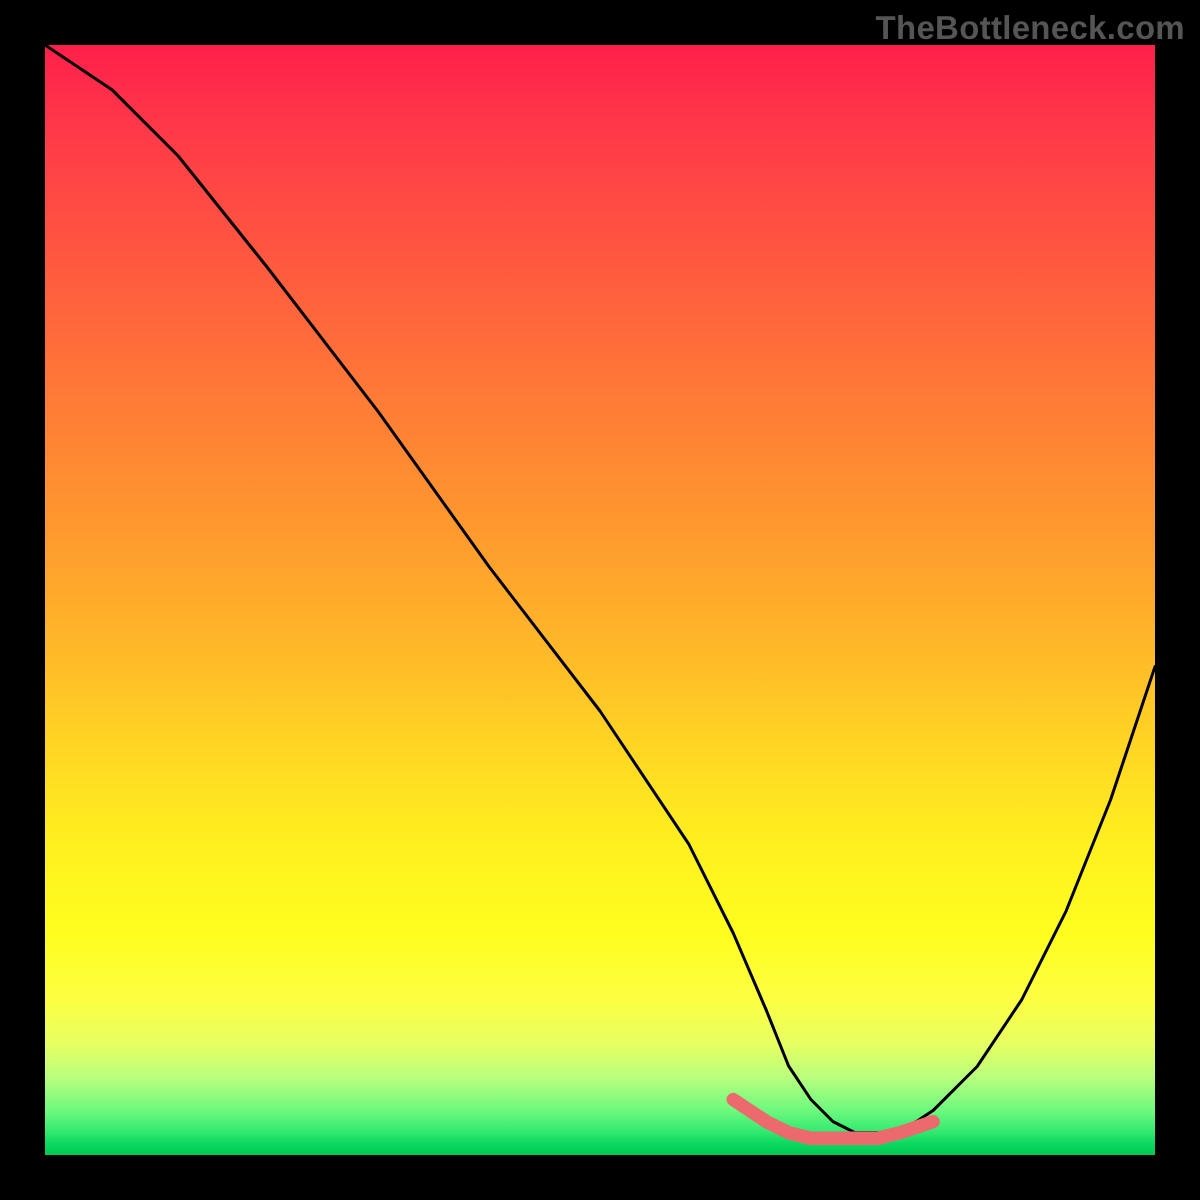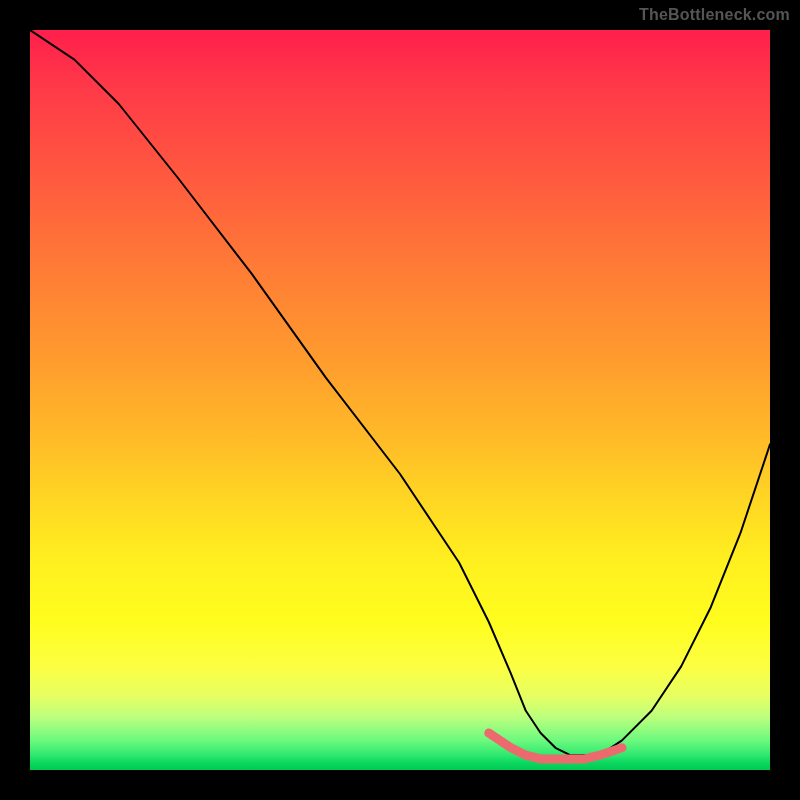--- a/index.html
+++ b/index.html
@@ -15,21 +15,21 @@
     position: relative;
     width: 800px;
     height: 800px;
     background: #000;
   }
   .watermark {
     position: absolute;
     top: 6px;
     right: 10px;
     color: #555;
-    font-size: 16px;
+    font-size: 22px;
     font-weight: 600;
     letter-spacing: 0.2px;
     user-select: none;
   }
   .plot {
     position: absolute;
     left: 30px;
     top: 30px;
     width: 740px;
     height: 740px;

